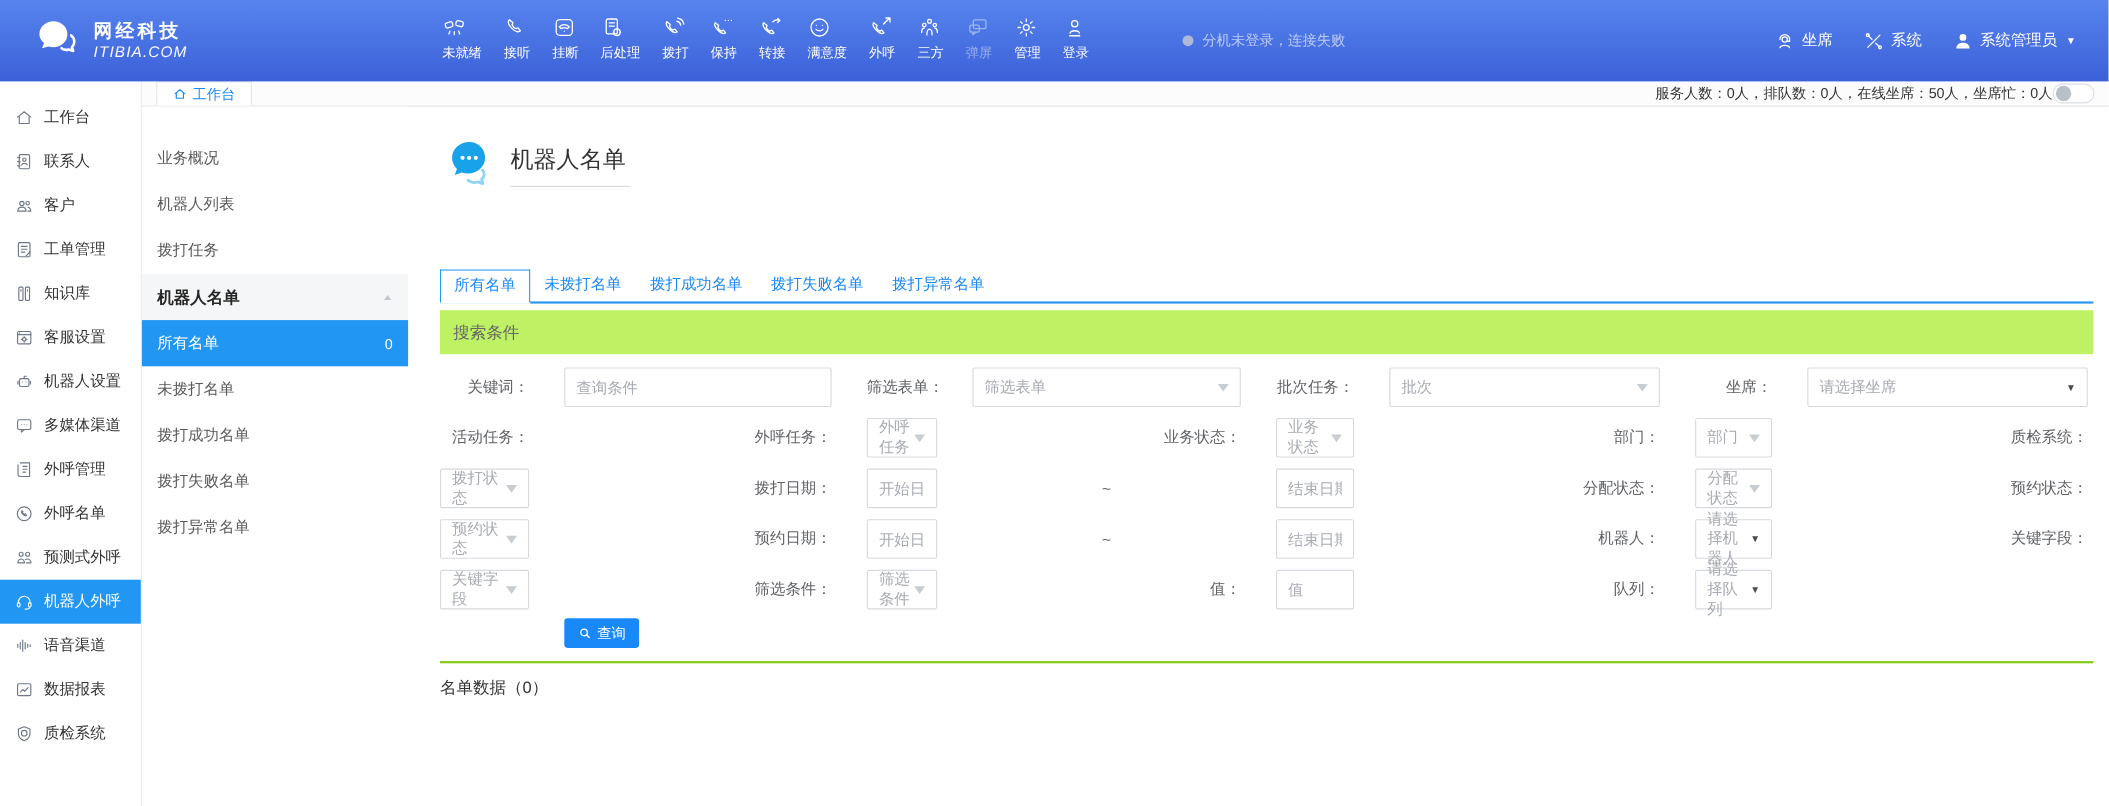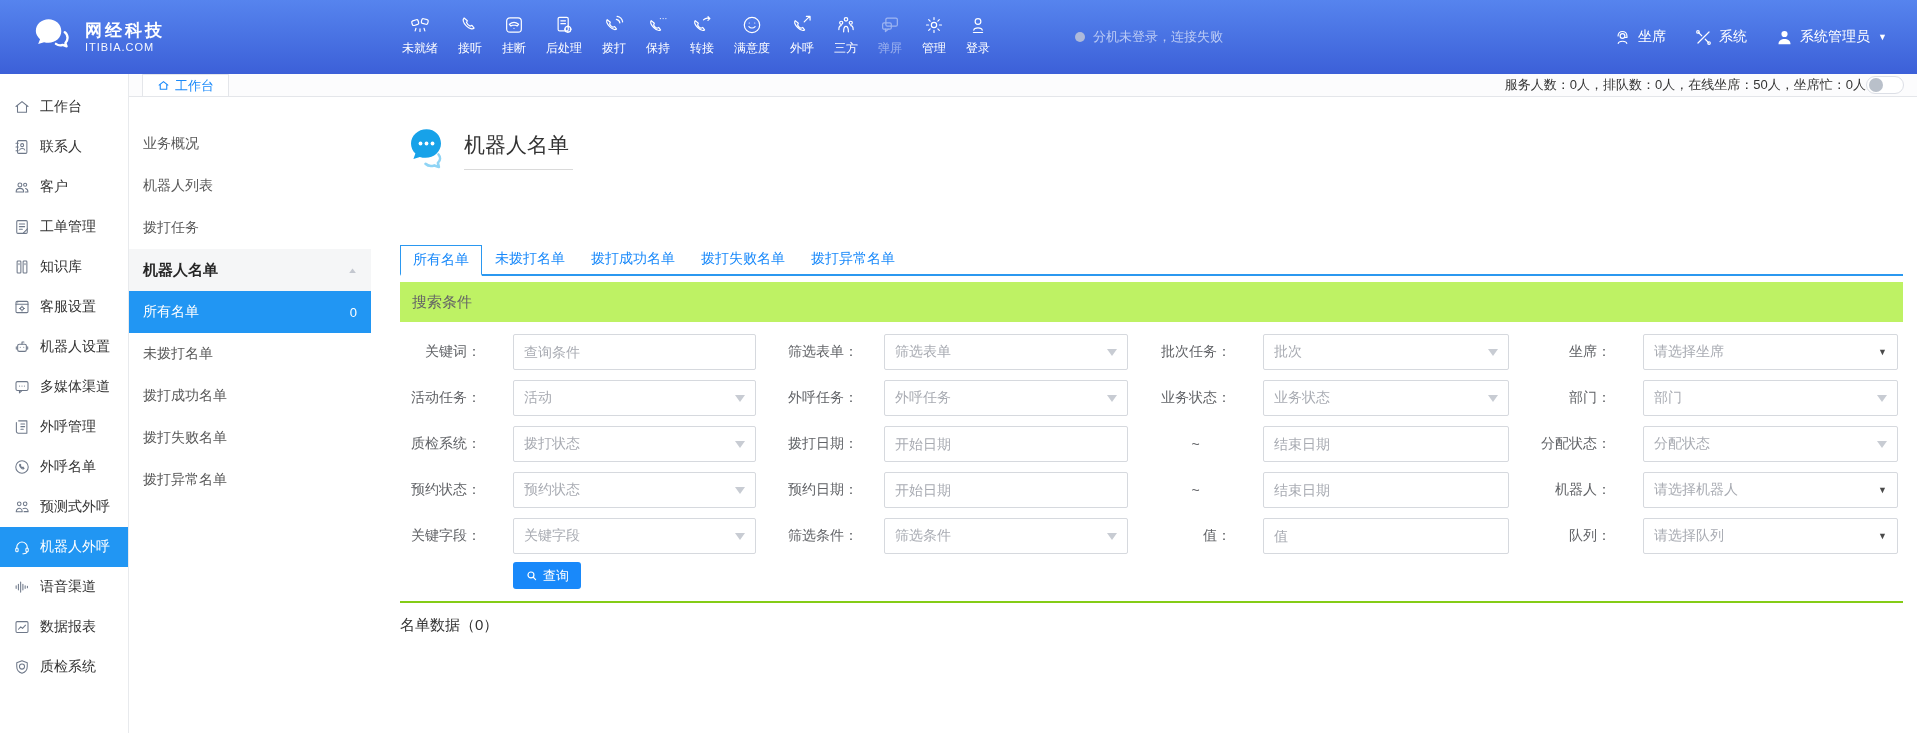--- a/index.html
+++ b/index.html
@@ -6,23 +6,23 @@
   html,body { margin:0; padding:0; }
   body {
     width:1917px; height:733px; overflow:hidden; background:#fff;
     font-family:"Liberation Sans","DejaVu Sans",sans-serif; color:#333; font-size:14px;
   }
   
   .header { position:relative; height:74px; background:linear-gradient(180deg,#5684ee 0%,#3c60d8 100%); color:#fff; }
   .brand { position:absolute; left:28px; top:13px; display:flex; align-items:center; gap:10px; }
   .brand-logo svg { width:47px; height:47px; display:block; }
   .brand-name { font-size:17px; font-weight:bold; letter-spacing:3px; line-height:1.25; }
-  .brand-domain { font-size:11px; letter-spacing:1px; opacity:.95; }
+  .brand-domain { font-size:14px; letter-spacing:1px; opacity:.95;font-style:italic; }
   .header-toolbar { position:absolute; left:402px; top:14px; display:flex; gap:20px; }
-  .tb-item { display:flex; flex-direction:column; align-items:center; cursor:pointer; }
+  .tb-item { display:flex; flex-direction:column; cursor:pointer; }
   .tb-item svg { width:22px; height:22px; }
   .tb-label { font-size:12px; margin-top:4px; white-space:nowrap; }
   .tb-item.disabled { opacity:.45; }
   .phone-status { position:absolute; left:1075px; top:0; height:74px; display:flex; align-items:center; gap:8px; font-size:13px; color:rgba(255,255,255,.62); }
   .status-dot { width:10px; height:10px; border-radius:50%; background:#aeb9da; }
   .header-nav { position:absolute; right:30px; top:0; height:74px; display:flex; align-items:center; gap:28px; }
   .nav-item { display:flex; align-items:center; gap:6px; font-size:14px; cursor:pointer; white-space:nowrap; }
   .nav-item svg { width:19px; height:19px; }
   .nav-caret { font-size:9px; margin-left:2px; }
   
@@ -435,24 +435,20 @@
             <div class="f-field">
               <span>批次</span>
               <i class="f-caret"></i>
             </div>
             <div class="f-label">坐席：</div>
             <div class="f-field">
               <span>请选择坐席</span>
               <span class="f-caret-sm">▼</span>
             </div>
             <div class="f-label">活动任务：</div>
-            <div class="f-field">
-              <span>活动</span>
-              <i class="f-caret"></i>
-            </div>
             <div class="f-label">外呼任务：</div>
             <div class="f-field">
               <span>外呼任务</span>
               <i class="f-caret"></i>
             </div>
             <div class="f-label">业务状态：</div>
             <div class="f-field">
               <span>业务状态</span>
               <i class="f-caret"></i>
             </div>

